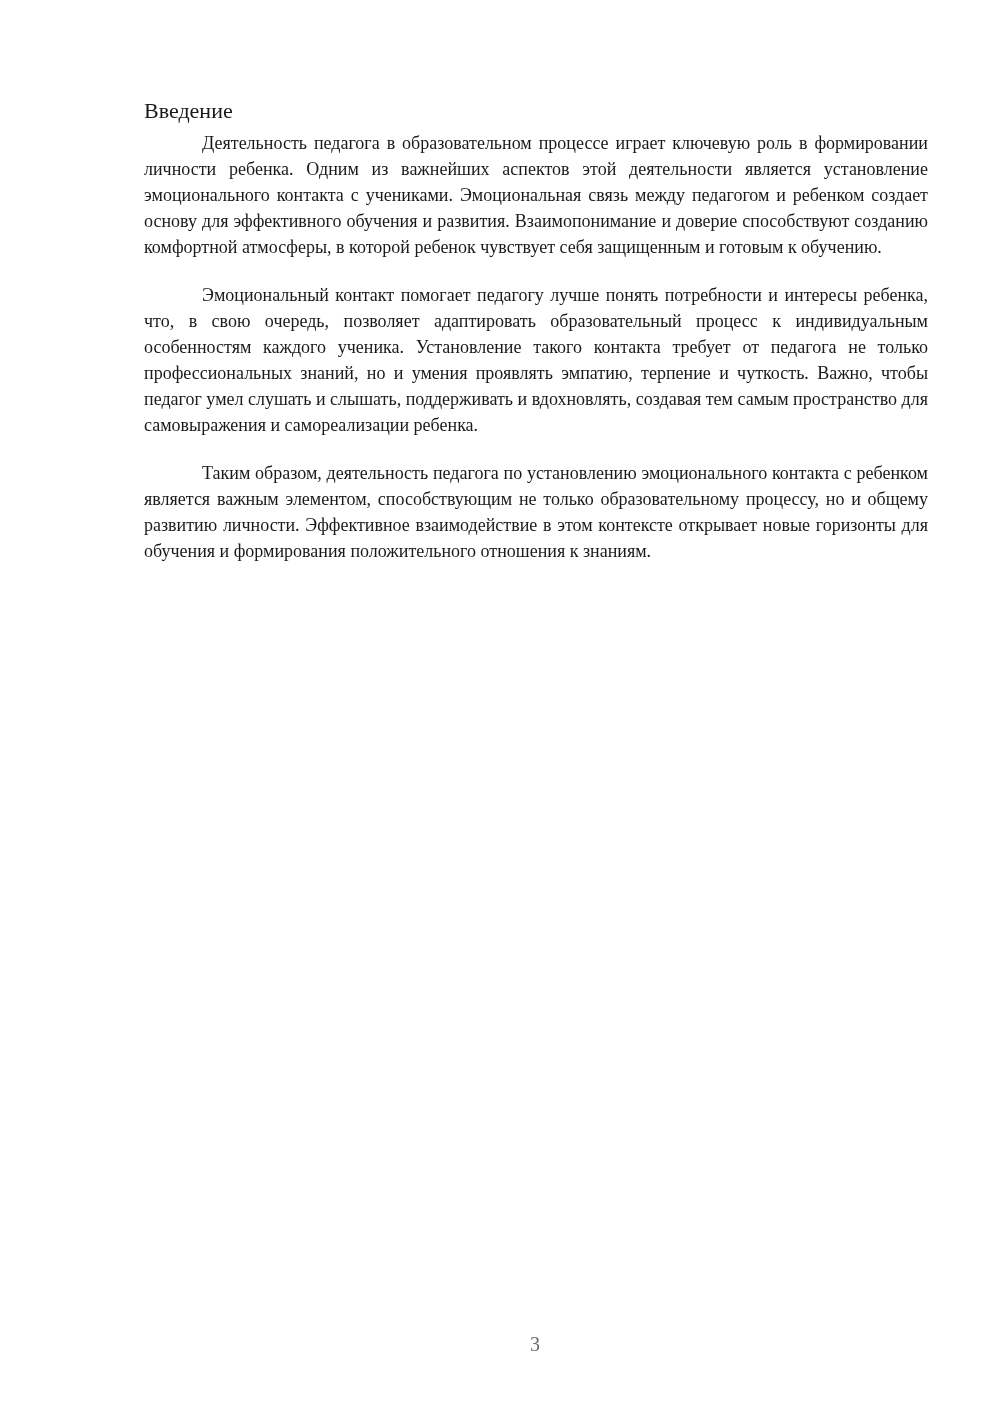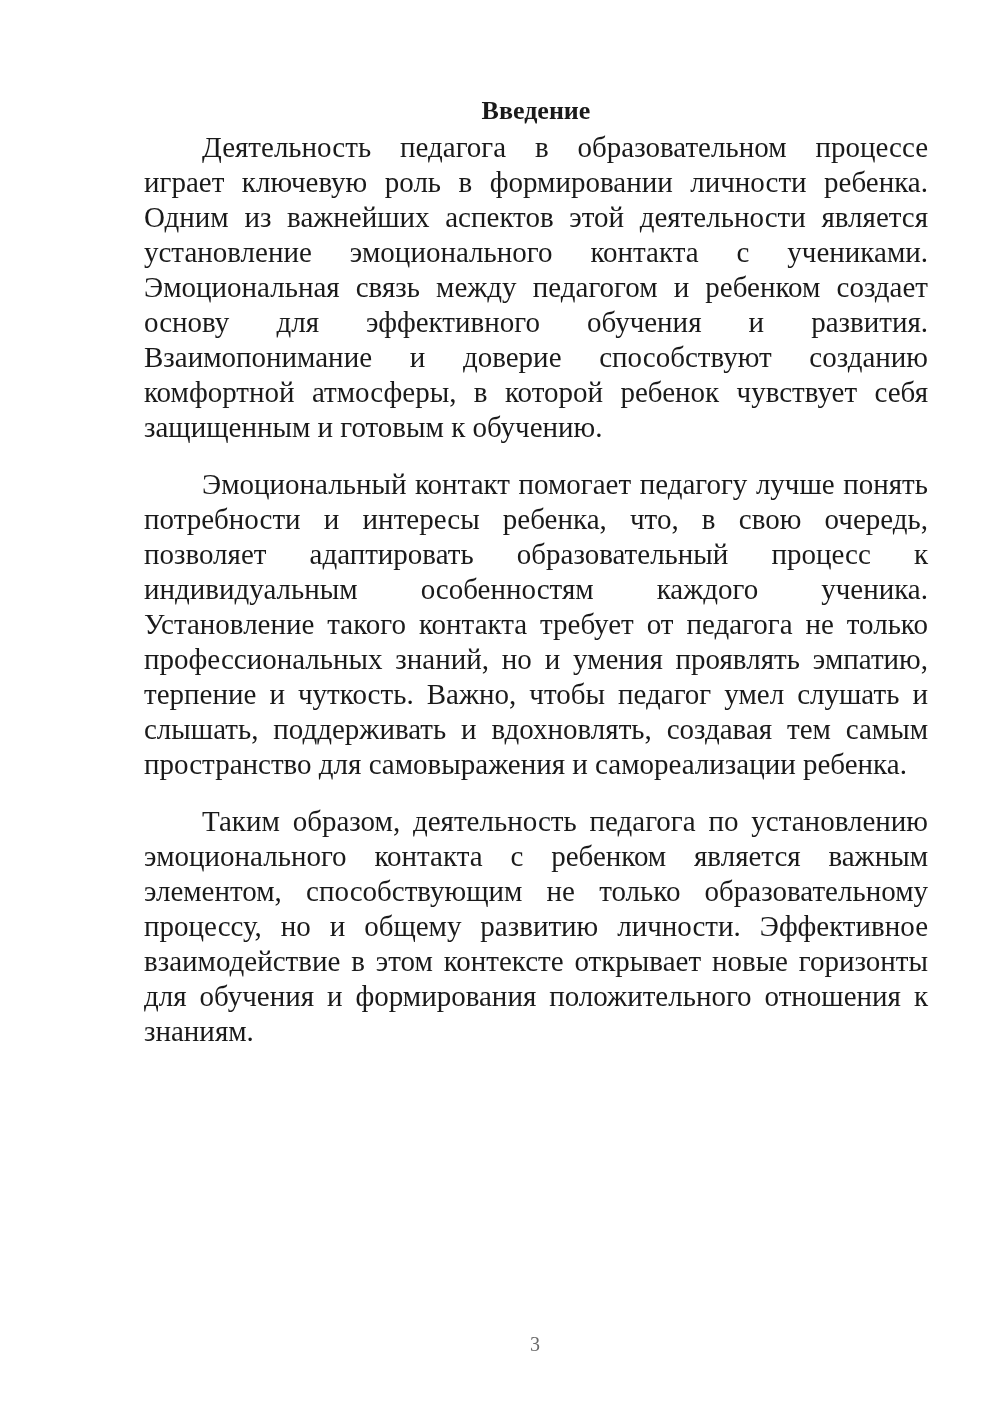--- a/index.html
+++ b/index.html
@@ -22,31 +22,31 @@
       height: 1414px;
       background: #ffffff;
     }
     .content {
       position: absolute;
       left: 144px;
       top: 96px;
       width: 784px;
     }
     .title {
-      text-align: center;
-      font-weight: bold;
-      font-size: 26px;
+      text-align: left;
+      font-weight: normal;
+      font-size: 22px;
       line-height: 30px;
       margin: 0 0 4px 0;
       padding-left: 0;
       letter-spacing: 0;
     }
     .para {
-      font-size: 29px;
-      line-height: 35px;
+      font-size: 18px;
+      line-height: 26px;
       text-align: justify;
       text-align-last: left;
       text-indent: 58px;
       margin: 0 0 22px 0;
       word-spacing: 0;
     }
     .page-number {
       position: absolute;
       left: 0;
       width: 1070px;

